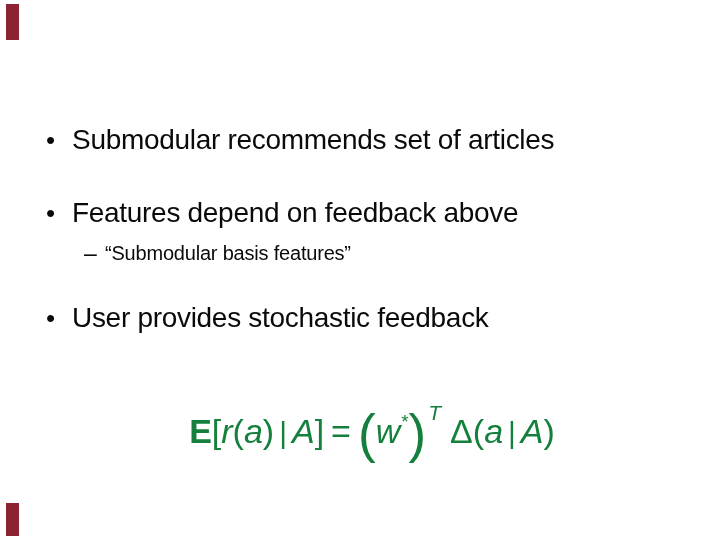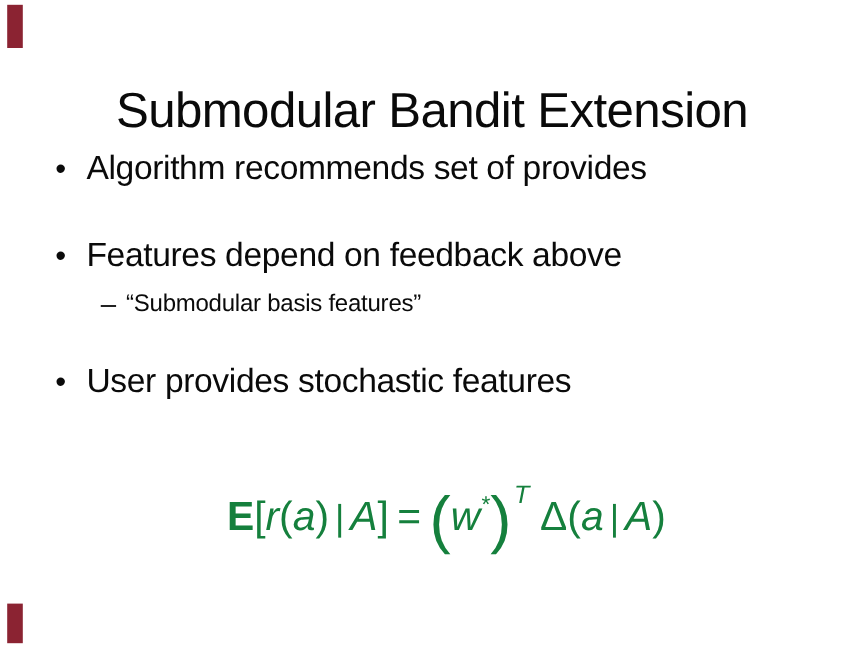--- a/index.html
+++ b/index.html
@@ -84,39 +84,38 @@
   .fx .delta{margin-left:9px;}
 </style>
 </head>
 <body>
 
 <div class="slide">
 
   <div class="red-bar top" style="background: rgb(139, 35, 50);"></div>
   <div class="red-bar bottom" style="background: rgb(139, 35, 50);"></div>
 
-  <h1 class="title">Submodular Bandit Extension</h1>
 
   <div class="bullet-row b1">
     <span class="marker">•</span>
-    <span class="btext">Algorithm recommends set of provides</span>
+    <span class="btext">Submodular recommends set of articles</span>
   </div>
 
   <div class="bullet-row b2">
     <span class="marker">•</span>
     <span class="btext">Features depend on feedback above</span>
   </div>
 
   <div class="bullet-row sub-row">
     <span class="marker">–</span>
     <span class="btext">“Submodular basis features”</span>
   </div>
 
   <div class="bullet-row b3">
     <span class="marker">•</span>
-    <span class="btext">User provides stochastic features</span>
+    <span class="btext">User provides stochastic feedback</span>
   </div>
 
   <div class="formula">
     <span class="fx"><span class="bold">E</span><span>[</span><span class="it">r</span><span>(</span><span class="it">a</span><span>)</span><span class="bar">|</span><span class="it">A</span><span>]</span><span class="eq">=</span><span class="bigp">(</span><span class="it">w</span><span class="sup-star">*</span><span class="bigp">)</span><span class="sup-T">T</span><span class="delta">Δ</span><span>(</span><span class="it">a</span><span class="bar">|</span><span class="it">A</span><span>)</span></span>
   </div>
 
 </div>
 
 </body></html>

